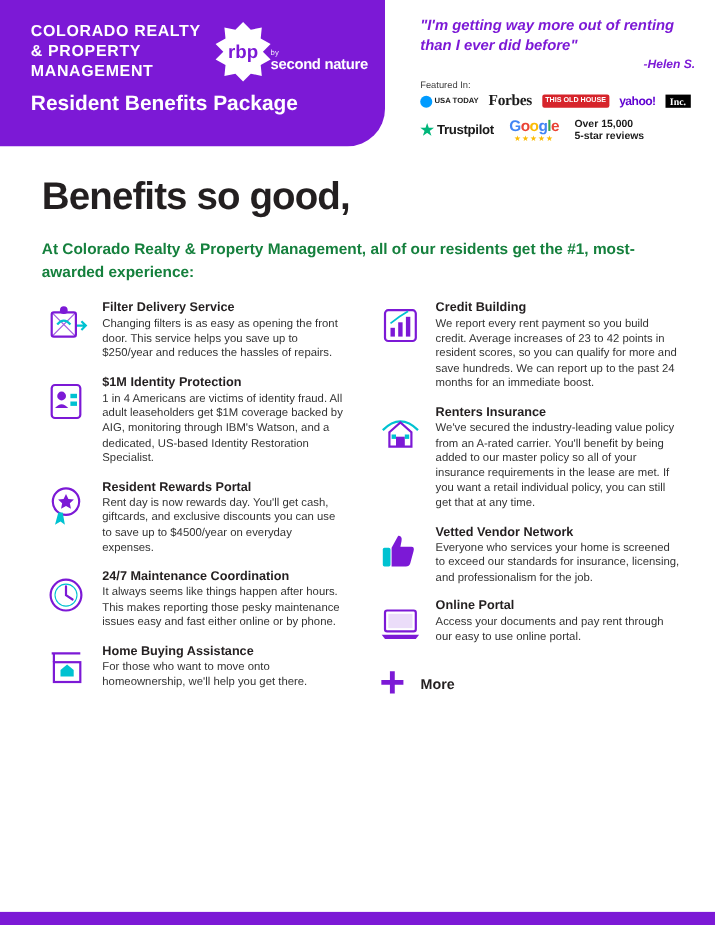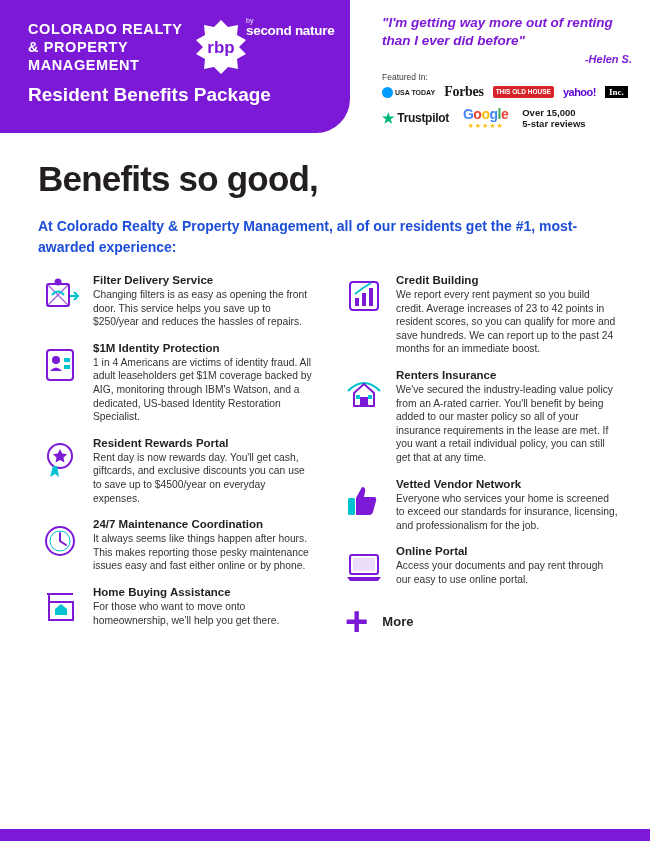--- a/index.html
+++ b/index.html
@@ -41,21 +41,21 @@
     font-size:19px;
     font-weight:bold;
   }
   
   .rbp-badge{
     position:absolute;left:192px;top:18px;
     width:58px;height:58px;
   }
   .rbp-badge svg{display:block;}
   .sn-logo{
-    position:absolute;left:246px;top:16px;
+    position:absolute;left:246px;top:44px;
     color:#ffffff;
     font-size:8px;
     line-height:10px;
   }
   .sn-by{font-size:7px;opacity:.9;}
   .sn-name{font-size:13.5px;font-weight:bold;letter-spacing:-.3px;}
   
   .quote-wrap{
     position:absolute;left:382px;top:14px;width:250px;
   }
@@ -117,21 +117,21 @@
     line-height:42px;
     font-weight:bold;
     letter-spacing:-.8px;
     color:#231f20;
   }
   .subhead{
     margin:16px 38px 0 38px;
     font-size:14px;
     line-height:21px;
     font-weight:bold;
-    color:#1d4ed8;
+    color:#15803d;
   }
   
   .cols{
     display:flex;
     margin:16px 0 0 38px;
     width:580px;
     gap:26px;
   }
   .col{width:277px;}
   .benefit{

